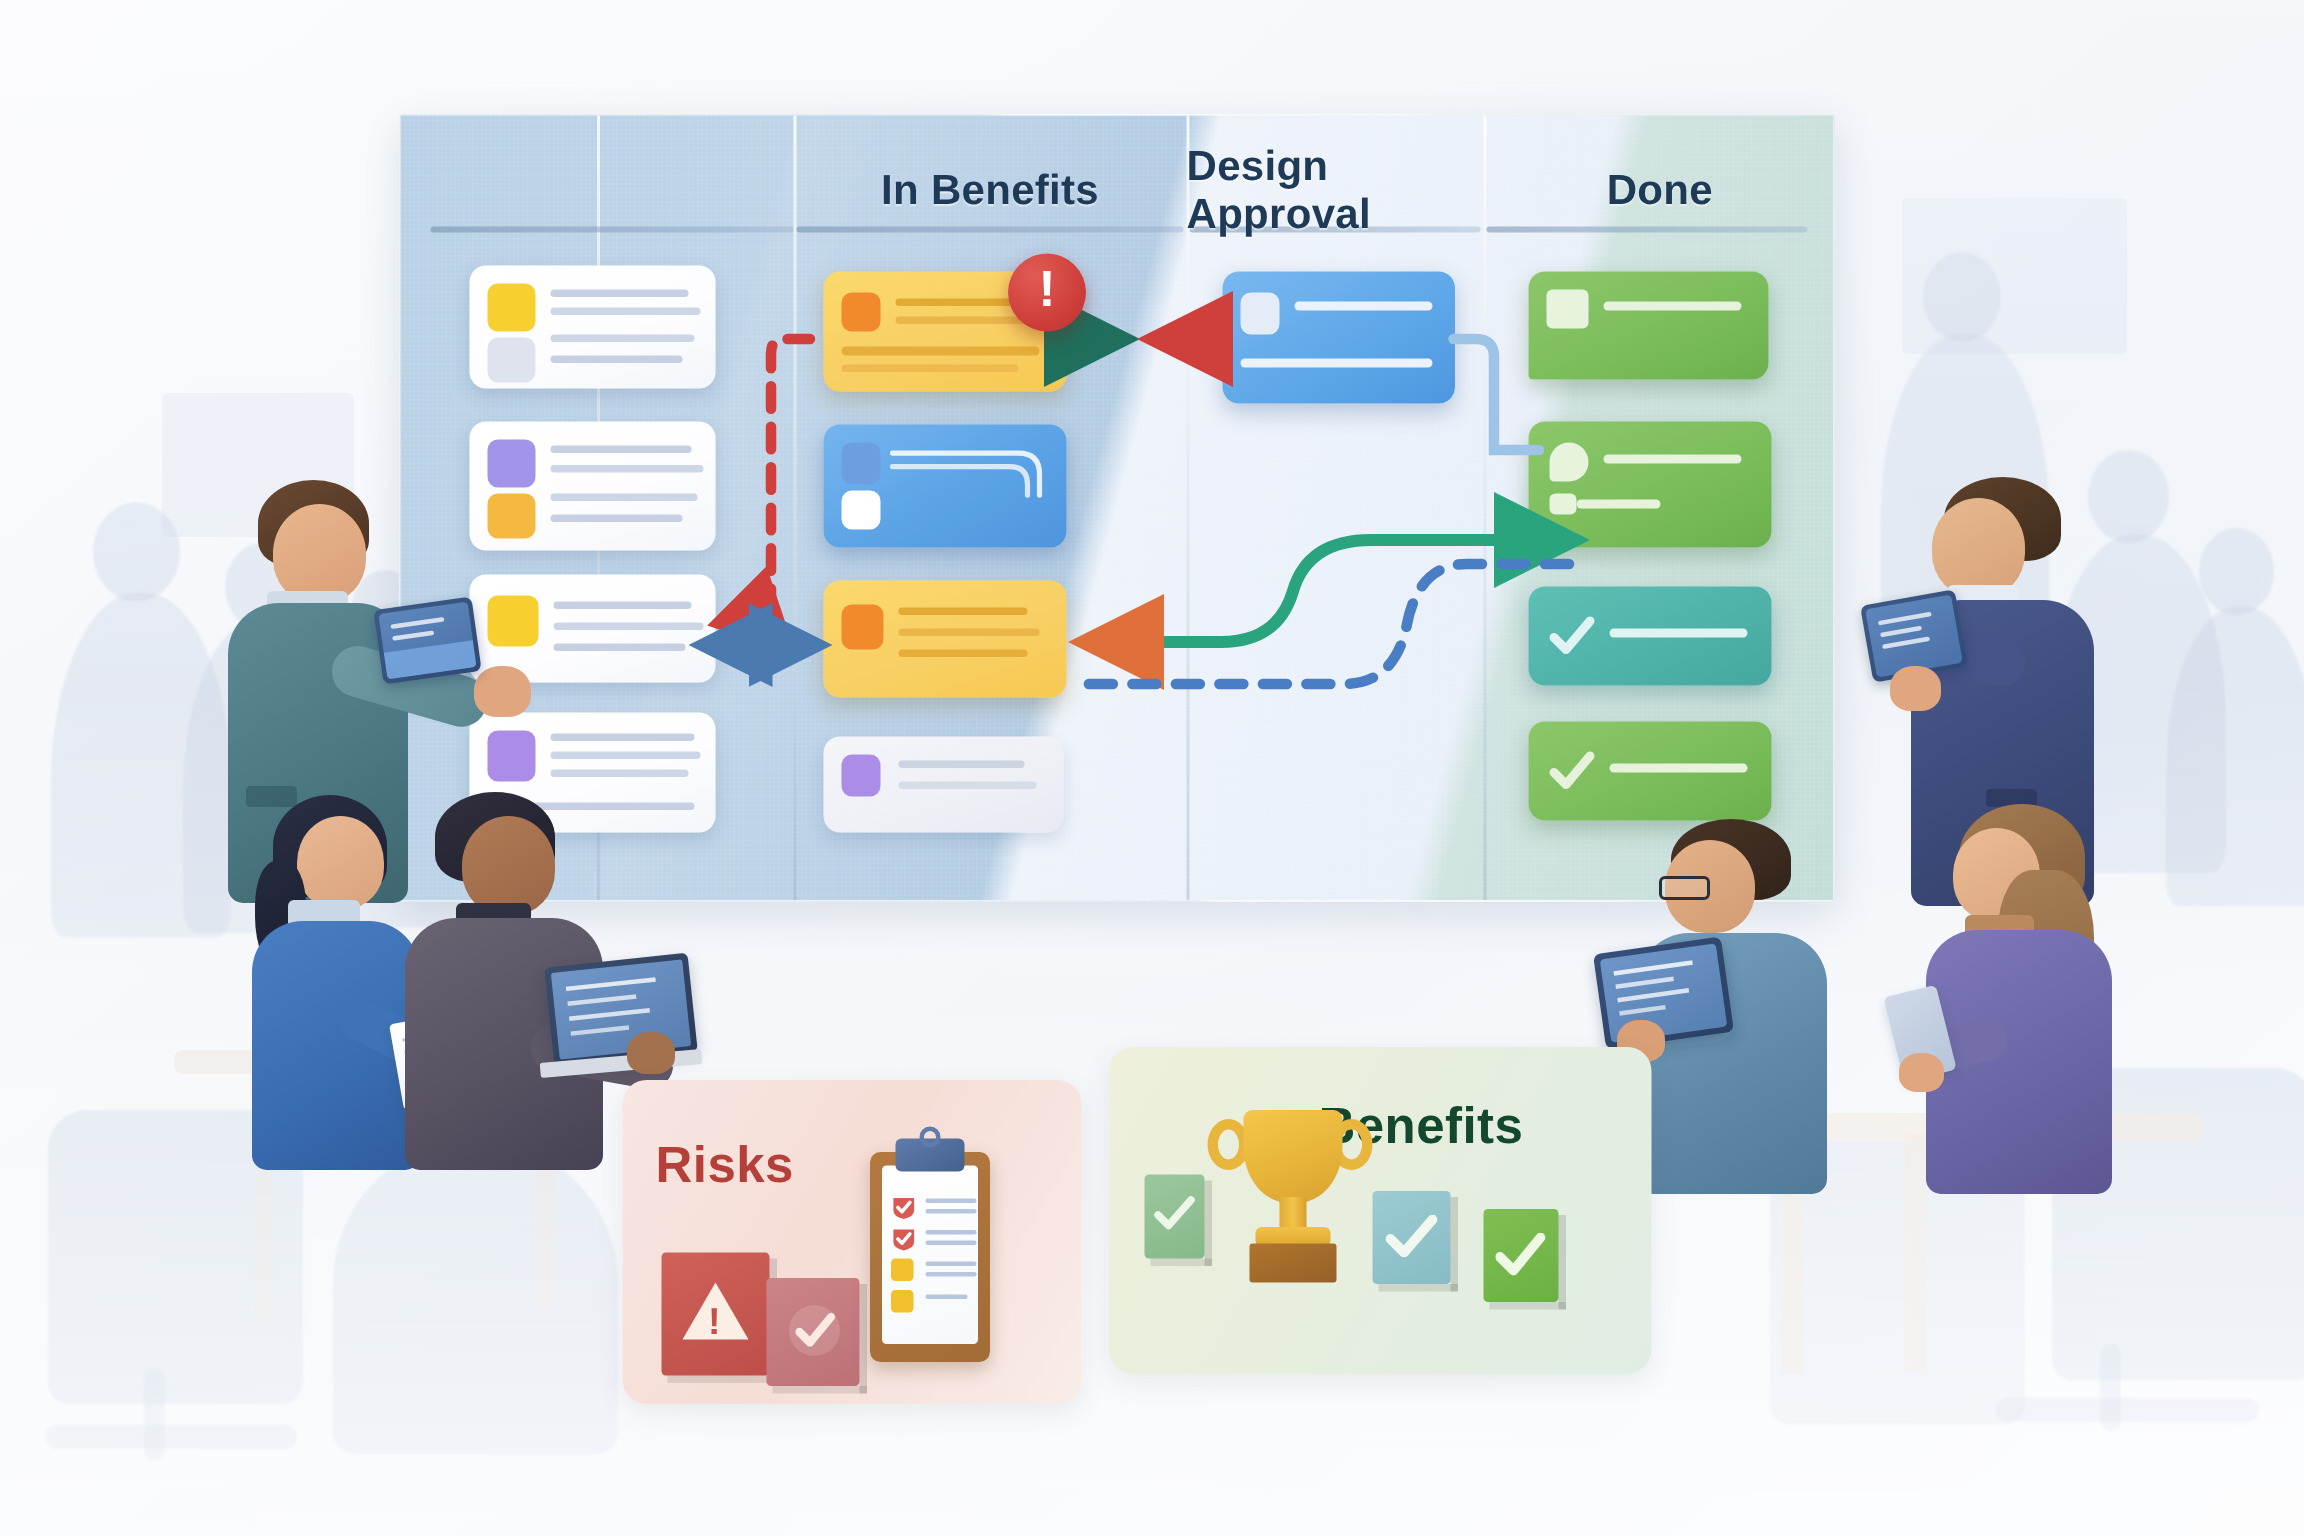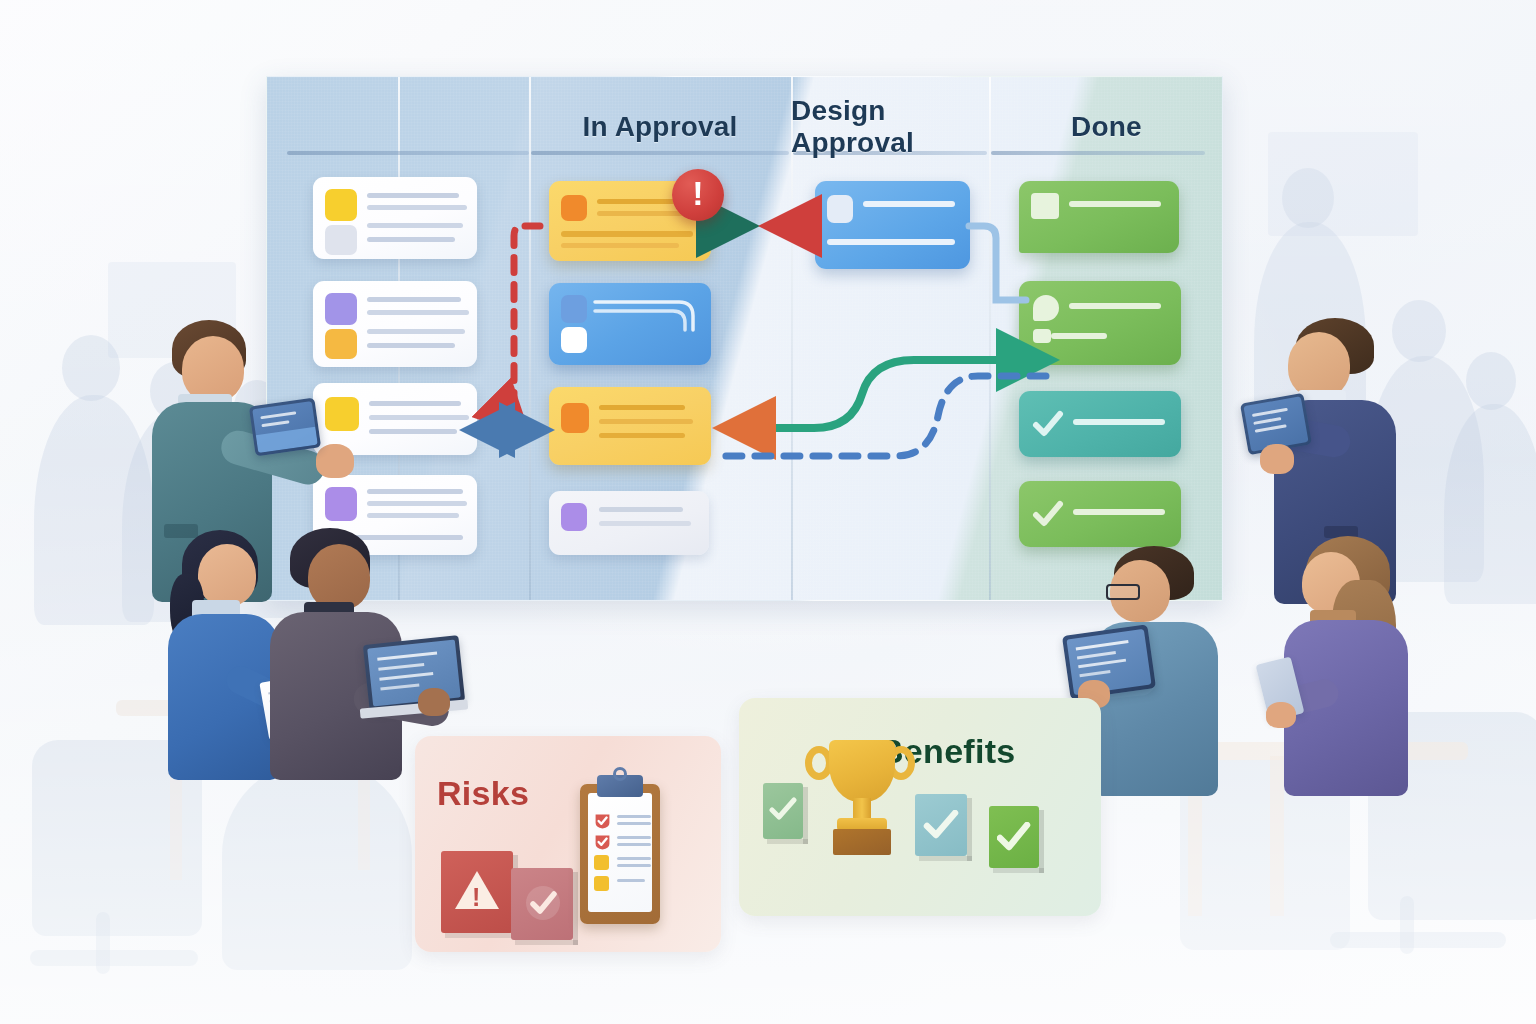--- a/index.html
+++ b/index.html
@@ -158,21 +158,21 @@
     position:absolute; left:12%; height:3px; border-radius:2px;
     background:rgba(255,255,255,.75); display:block;
   }
 
   
   .panel {
     position:absolute; border-radius:16px; z-index:9;
     box-shadow:0 6px 18px rgba(90,90,110,.10);
   }
   #risks-panel {
-    left:415px; top:736px; width:306px; height:216px;
+    left:415px; top:720px; width:306px; height:216px;
     background:linear-gradient(120deg,#f7e6e1 0%,#f6ddd6 45%,#f9ece7 100%);
   }
   #benefits-panel {
     left:739px; top:698px; width:362px; height:218px;
     background:linear-gradient(120deg,#eef0dc 0%,#e7eedd 45%,#dfeee4 100%);
   }
   .panel-title {
     position:absolute; font-size:34px; font-weight:700; letter-spacing:.3px;
   }
   #risks-title { left:22px; top:38px; color:#b5403a; }
@@ -301,21 +301,21 @@
   </div>
   <div class="haze"></div>
 
   <div id="board">
 
     <div class="col-div" style="left:131px;"></div>
     <div class="col-div" style="left:262px;"></div>
     <div class="col-div" style="left:524px;"></div>
     <div class="col-div" style="left:722px;"></div>
 
-    <div class="col-head" style="left:262px; width:262px;">In Approval</div>
+    <div class="col-head" style="left:262px; width:262px;">In Benefits</div>
     <div class="col-head" style="left:722px; width:235px;">Done</div>
     <div class="col-head" style="left:524px; width:198px;">Design Approval</div>
 
     <div class="col-rule" style="left:20px;  width:242px;"></div>
     <div class="col-rule" style="left:264px; width:258px;"></div>
     <div class="col-rule" style="left:526px; width:194px;"></div>
     <div class="col-rule" style="left:724px; width:214px;"></div>
 
     <div class="card todo" style="left:46px; top:100px; width:164px; height:82px;">
       <div class="chip" style="left:12px; top:12px; width:32px; height:32px; background:#f7cf2e;"></div>

